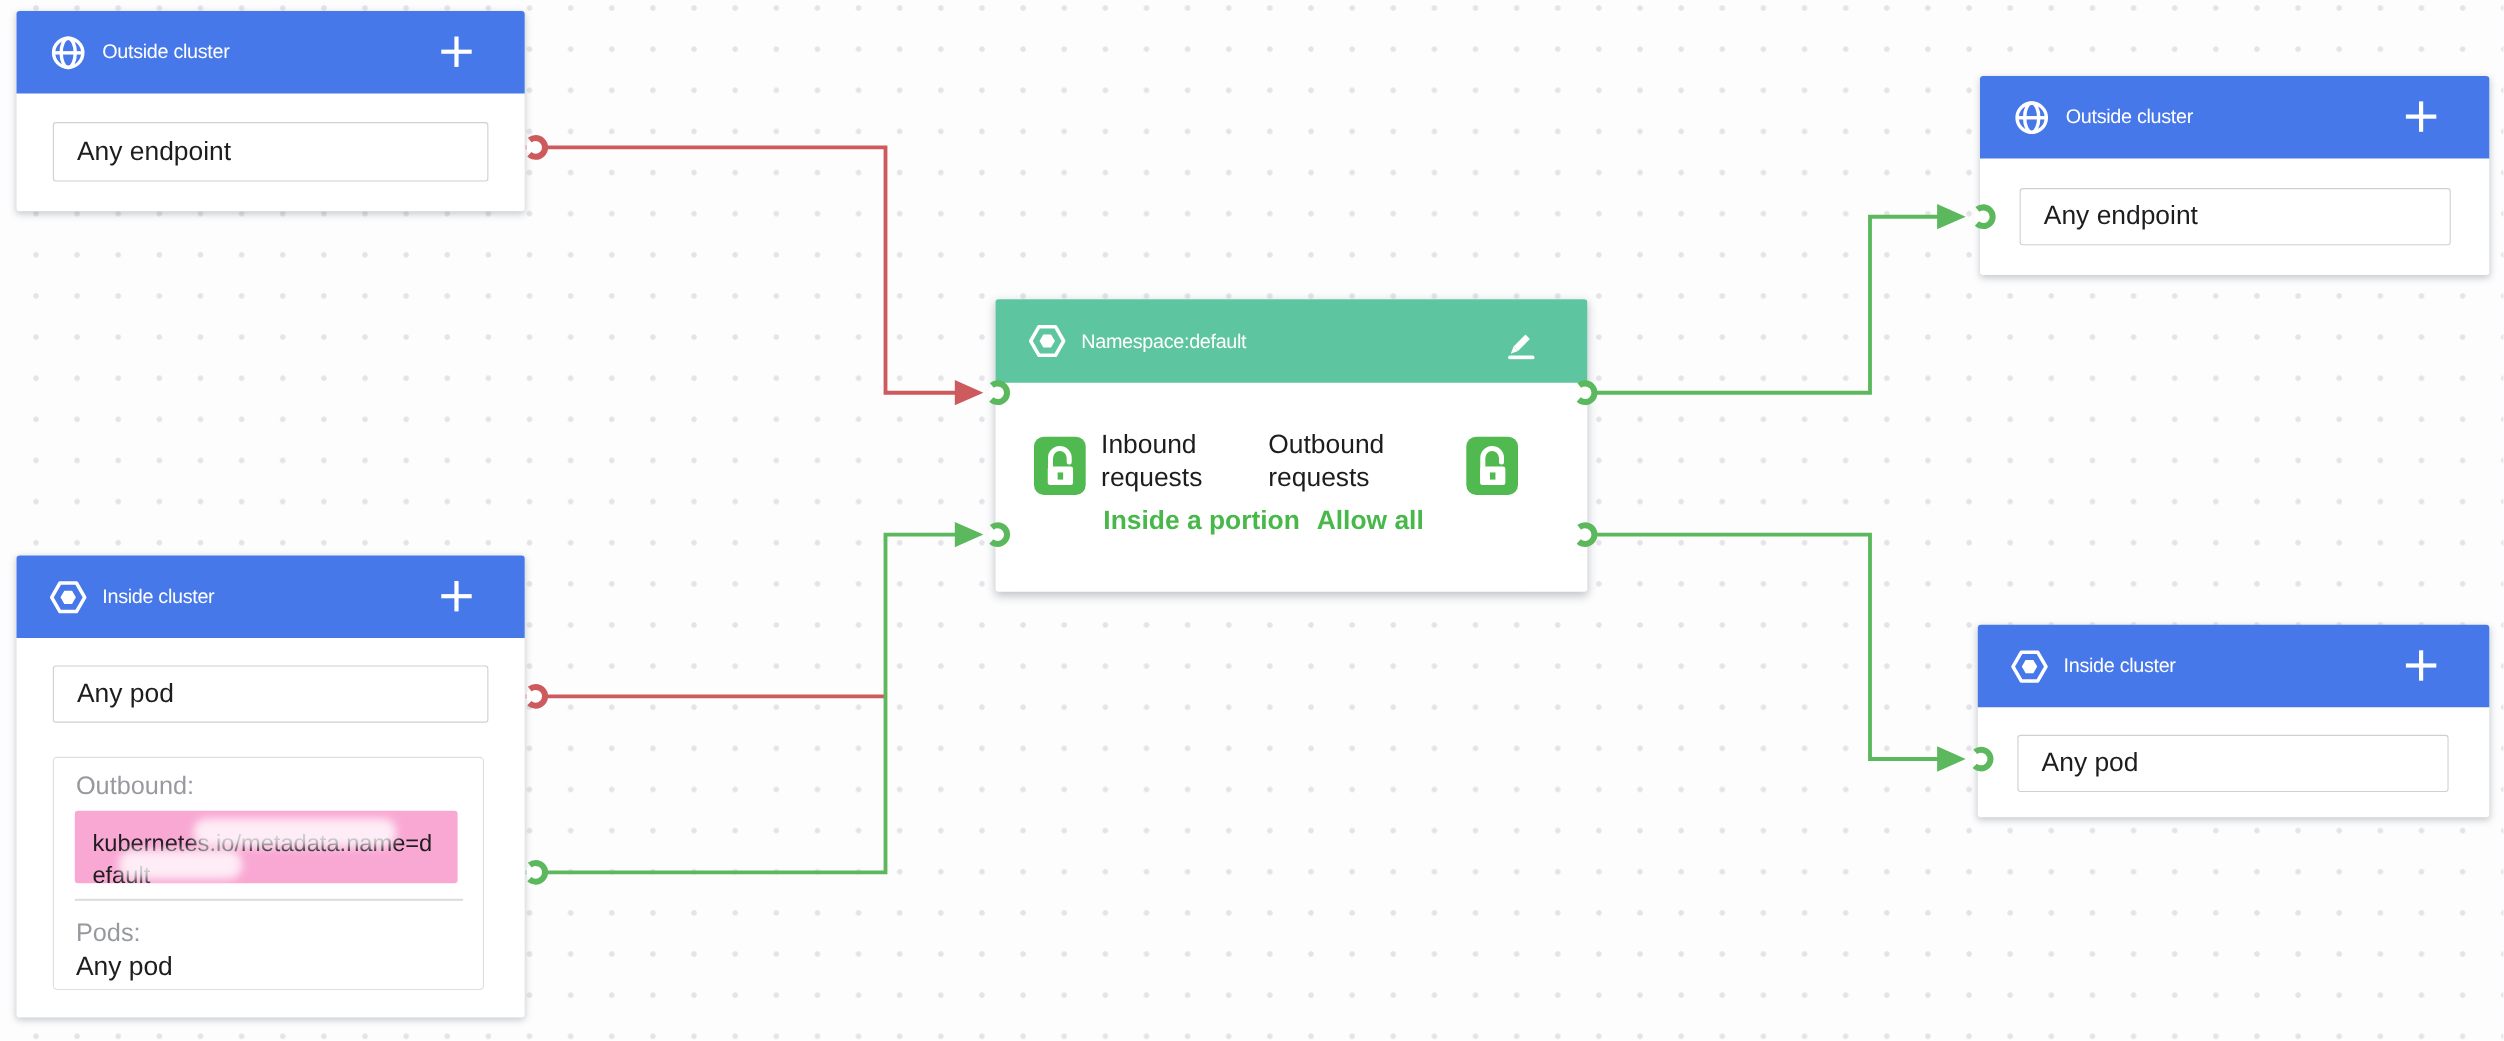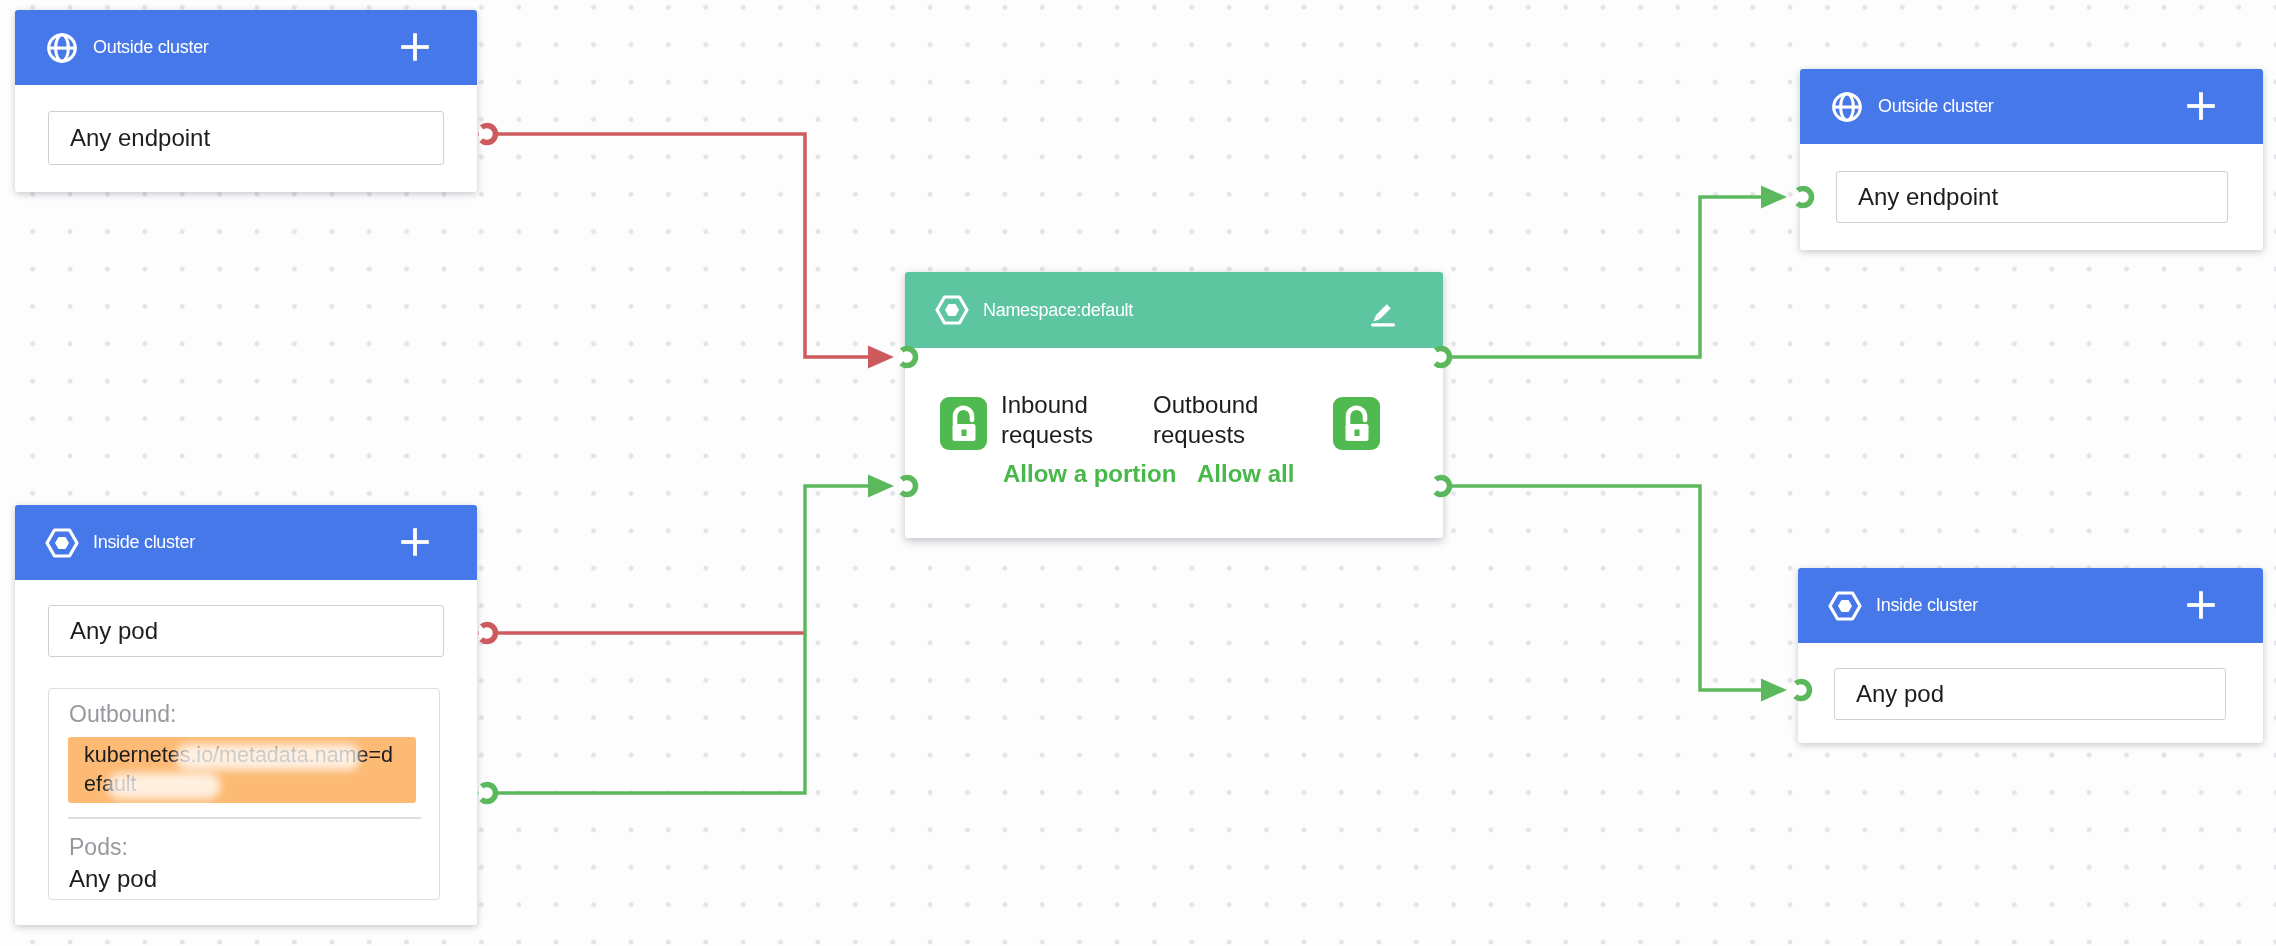--- a/index.html
+++ b/index.html
@@ -52,22 +52,22 @@
   }
   .selector-card{
     position:absolute;
     border:1.5px solid #dddee1;border-radius:4px;background:#fff;
     box-sizing:border-box;cursor:pointer;
   }
   .muted-label{position:absolute;font-size:23px;color:#97999e;}
   .dark-text{position:absolute;font-size:24px;color:#1d1d1f;}
   .value-box{
     position:absolute;left:19px;top:48px;width:348px;height:66px;
-    background:#fdba74;border-radius:3px;box-sizing:border-box;
-    padding:4px 16px;
+    background:#f9a8d4;border-radius:3px;box-sizing:border-box;
+    padding:16px 16px;
     font-size:21.5px;line-height:29px;color:#1d1d1f;
     word-break:break-all;overflow:hidden;
   }
   .redact{
     position:absolute;background:rgba(255,255,255,.78);
     border-radius:12px;filter:blur(4px);
   }
   .card-divider{position:absolute;left:19px;width:353px;height:1.5px;background:#dddee1;}
   .lock-badge{
     position:absolute;width:47px;height:53px;border-radius:9px;background:#50b950;
@@ -159,21 +159,21 @@
     </div>
 
     <span class="lock-badge" style="left:35px;top:125px;">
       <svg width="34" height="40" viewBox="0 0 34 40">
         <path d="M8 20 V12.5 A8.5 8.5 0 0 1 25 12 L25 16" fill="none" stroke="#fff" stroke-width="4.6" stroke-linecap="round"></path>
         <rect x="5.5" y="20" width="23" height="17" rx="2.2" fill="#fff"></rect>
         <rect x="14.5" y="25.5" width="5" height="6.5" fill="#50b950"></rect>
       </svg>
     </span>
     <span class="req-label" style="left:96px;top:118px;width:120px;">Inbound requests</span>
-    <span class="policy-link" style="left:98px;top:188px;">Allow a portion</span>
+    <span class="policy-link" style="left:98px;top:188px;">Inside a portion</span>
 
     <span class="req-label" style="left:248px;top:118px;width:130px;">Outbound requests</span>
     <span class="policy-link" style="left:292px;top:188px;">Allow all</span>
     <span class="lock-badge" style="left:428px;top:125px;">
       <svg width="34" height="40" viewBox="0 0 34 40">
         <path d="M8 20 V12.5 A8.5 8.5 0 0 1 25 12 L25 16" fill="none" stroke="#fff" stroke-width="4.6" stroke-linecap="round"></path>
         <rect x="5.5" y="20" width="23" height="17" rx="2.2" fill="#fff"></rect>
         <rect x="14.5" y="25.5" width="5" height="6.5" fill="#50b950"></rect>
       </svg>
     </span>

